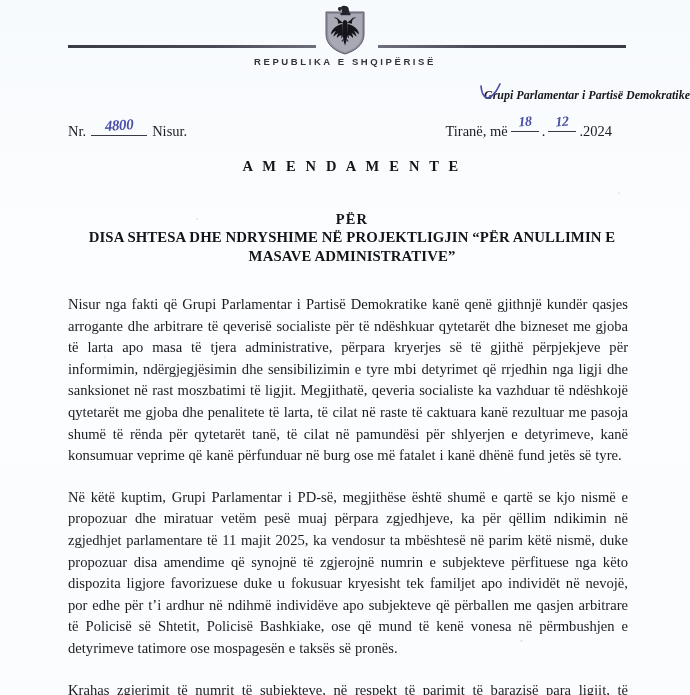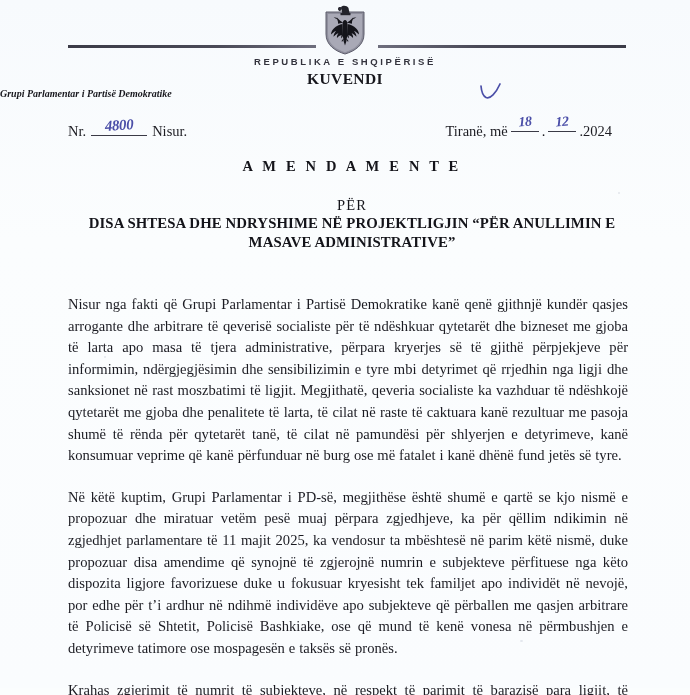--- a/index.html
+++ b/index.html
@@ -67,23 +67,23 @@
     text-align: center;
     font-family: "Liberation Serif", serif;
     font-size: 15.5px;
     font-weight: 700;
     letter-spacing: 0.4px;
     color: #17171d;
   }
   .grupi {
     position: absolute;
     top: 88px; left: 0; right: 0;
-    text-align: left;
-    font-family: "Liberation Serif", serif;
-    font-size: 10px;
+    text-align: right;
+    font-family: "Liberation Serif", serif;
+    font-size: 12px;
     font-weight: 700;
     font-style: italic;
     color: #17171d;
   }
   .pen-check {
     position: absolute;
     top: 82px;
     left: 478px;
     width: 26px;
     height: 22px;
@@ -145,23 +145,23 @@
     right: 62px;
     text-align: center;
   }
   .t-amend {
     font-size: 14.5px;
     font-weight: 700;
     letter-spacing: 3.2px;
     color: #14141a;
   }
   .t-per {
-    margin-top: 22px;
+    margin-top: 36px;
     font-size: 14.5px;
-    font-weight: 400;
+    font-weight: 700;
     letter-spacing: 1.2px;
     color: #14141a;
   }
   .t-subject {
     font-size: 14.8px;
     font-weight: 700;
     line-height: 19px;
     letter-spacing: 0.1px;
     color: #14141a;
     padding: 0 10px;
@@ -230,21 +230,20 @@
             <path d="M21.2 36 L23 41.5 L24.8 36 C24 37 22 37 21.2 36 Z"></path>
 
             <path d="M21.4 34.6 L19.4 37.2 L20.4 37.4 L21.9 35.6 Z"></path>
             <path d="M24.6 34.6 L26.6 37.2 L25.6 37.4 L24.1 35.6 Z"></path>
           </g>
         </svg>
       </div>
     </div>
 
     <div class="republic">REPUBLIKA E SHQIPËRISË</div>
-    <div class="kuvendi">KUVENDI</div>
     <div class="grupi">Grupi Parlamentar i Partisë Demokratike</div>
 
     <div class="pen-check">
       <svg viewBox="0 0 26 22" width="26" height="22" xmlns="http://www.w3.org/2000/svg">
         <path d="M3 4 C3.4 9 5 14 8 15.5 C12 17.5 18 11 22 2" fill="none" stroke="#4b4fa8" stroke-width="1.7" stroke-linecap="round"></path>
       </svg>
     </div>
   </div>
 
   <div class="proto-row">

